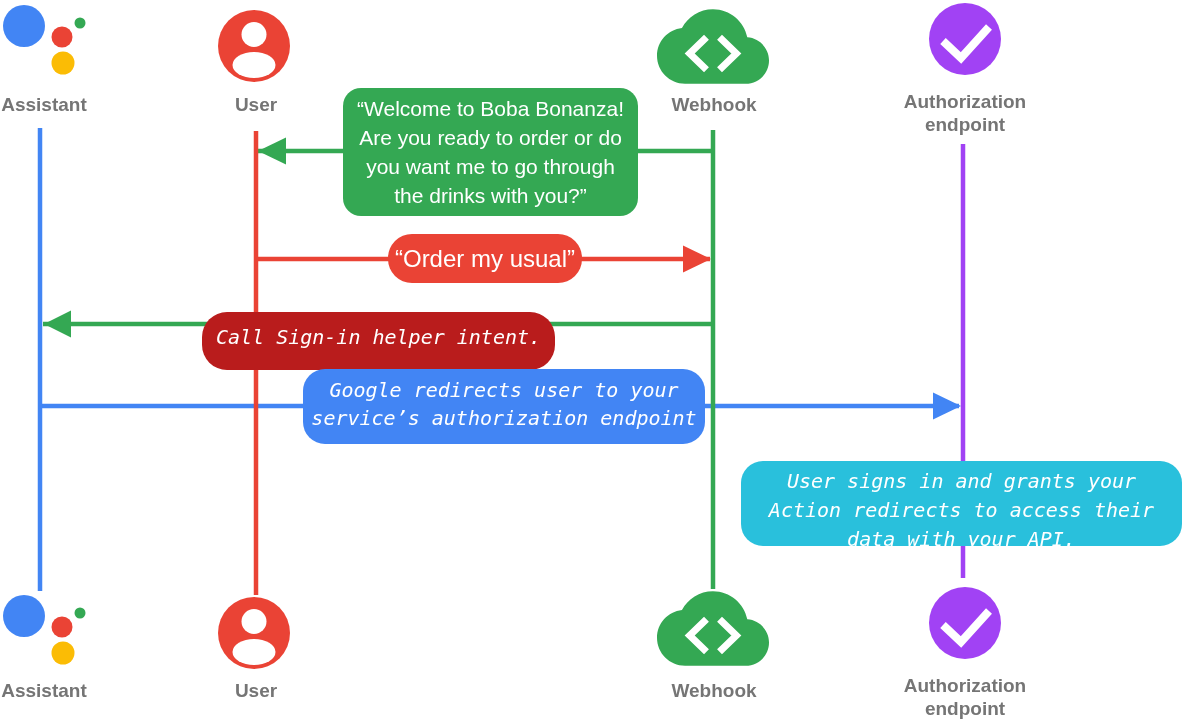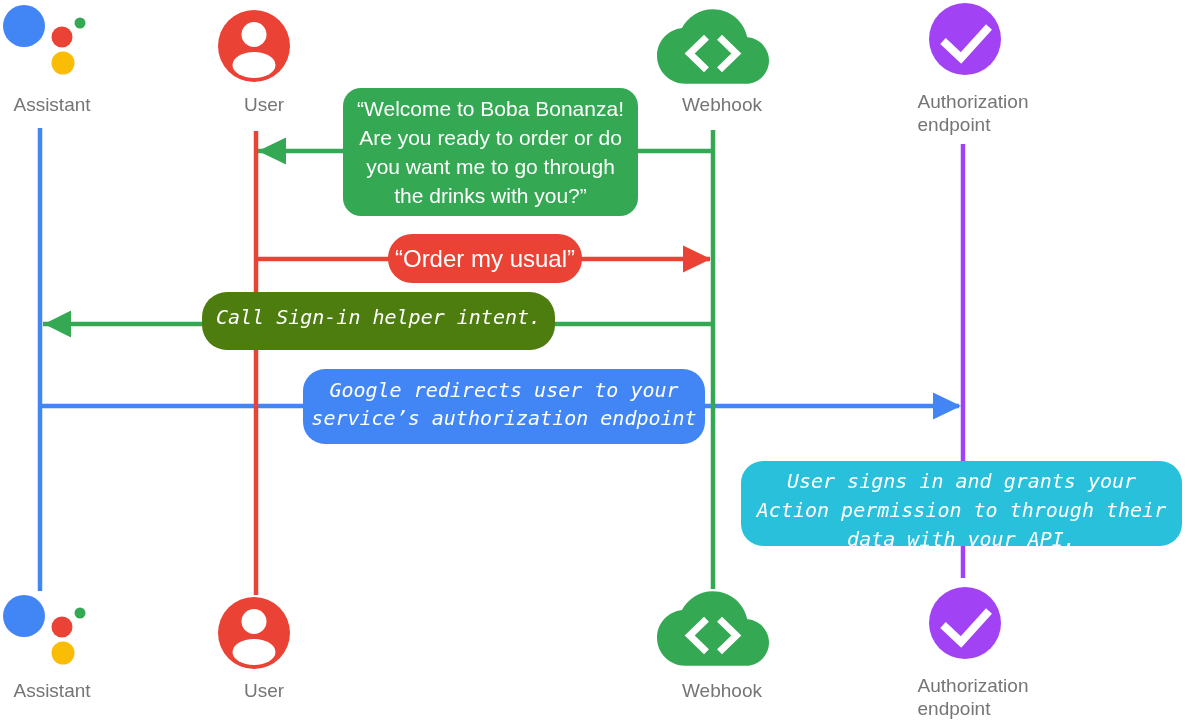--- a/index.html
+++ b/index.html
@@ -1,31 +1,31 @@
 <!DOCTYPE html>
 <html><head>
 <meta charset="utf-8">
 <style>
   html,body{margin:0;padding:0;background:#fff;}
   .stage{position:relative;width:1186px;height:720px;background:#ffffff;overflow:hidden;
          font-family:"Liberation Sans",sans-serif;}
   .layer{position:absolute;left:0;top:0;}
   .abs{position:absolute;}
-  .actor-label{position:absolute;transform:translateX(-50%);color:#757575;font-weight:normal;
-               font-size:19px;line-height:20px;white-space:nowrap;margin-left:8px;}
+  .actor-label{position:absolute;transform:translateX(-50%);color:#757575;font-weight:bold;
+               font-size:19px;line-height:20px;text-align:center;white-space:nowrap;}
   .actor-label.two-line{line-height:23px;}
   .msg{position:absolute;color:#ffffff;text-align:center;box-sizing:border-box;}
   .msg .line{display:block;white-space:nowrap;}
   .sans{font-family:"Liberation Sans",sans-serif;}
   .mono{font-family:"DejaVu Sans Mono","Liberation Mono",monospace;font-style:italic;font-size:20px;}
   .box-welcome{left:343px;top:88px;width:295px;height:128px;background:#34A853;border-radius:18px;
                font-size:21px;line-height:29px;padding-top:6px;}
   .box-order{left:388px;top:234px;width:194px;height:49px;background:#EA4335;border-radius:24px;
              font-size:24px;line-height:49px;}
-  .box-signin{left:202px;top:292px;width:353px;height:58px;background:#4d7c0f;border-radius:25px;
+  .box-signin{left:202px;top:312px;width:353px;height:58px;background:#b91c1c;border-radius:25px;
               line-height:50px;}
   .box-redirect{left:303px;top:369px;width:402px;height:75px;background:#4285F4;border-radius:22px;
                 line-height:28px;padding-top:7px;}
   .box-grants{left:741px;top:461px;width:441px;height:85px;background:#29C0DC;border-radius:22px;
               line-height:29px;padding-top:6px;}
 </style>
 </head>
 <body>
 
 <div class="stage">
@@ -110,21 +110,21 @@
     <span class="line">Call Sign-in helper intent.</span>
   </div>
 
   <div class="msg mono box-redirect">
     <span class="line">Google redirects user to your</span>
     <span class="line">service’s authorization endpoint</span>
   </div>
 
   <div class="msg mono box-grants">
     <span class="line">User signs in and grants your</span>
-    <span class="line">Action permission to through their</span>
+    <span class="line">Action redirects to access their</span>
     <span class="line">data with your API.</span>
   </div>
 
   <div class="abs" style="left:0;top:590px">
     <svg width="88" height="78" viewBox="0 0 88 78">
       <circle cx="24" cy="26" r="21" fill="#4285F4"></circle>
       <circle cx="62" cy="37" r="10.5" fill="#EA4335"></circle>
       <circle cx="80" cy="23" r="5.5" fill="#34A853"></circle>
       <circle cx="63" cy="63" r="11.5" fill="#FBBC05"></circle>
     </svg>

